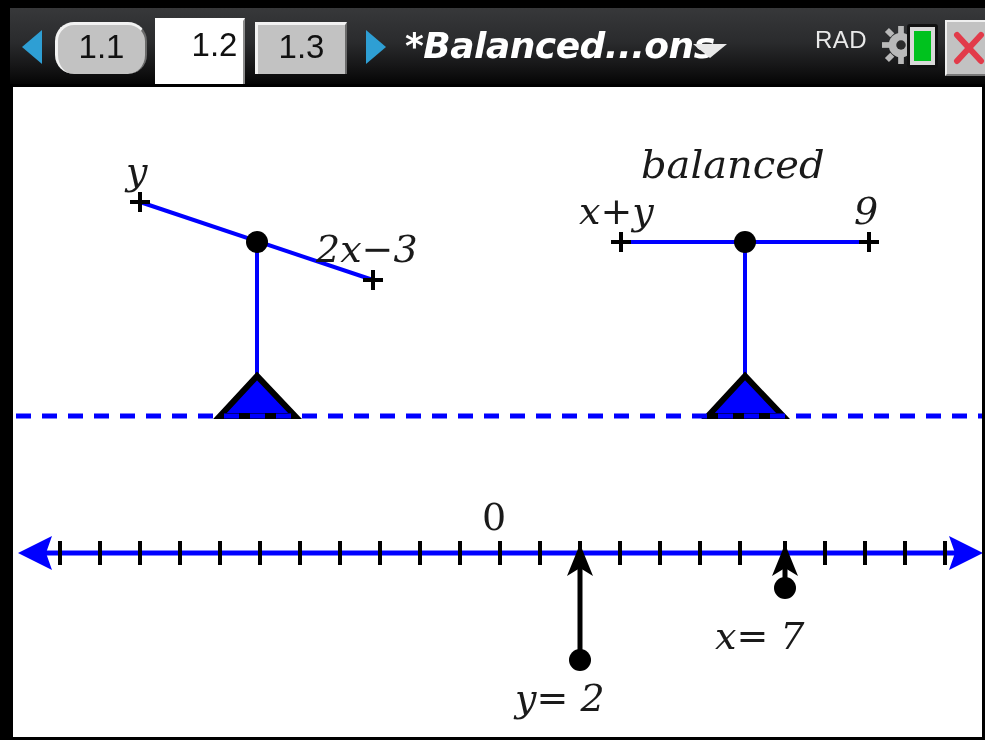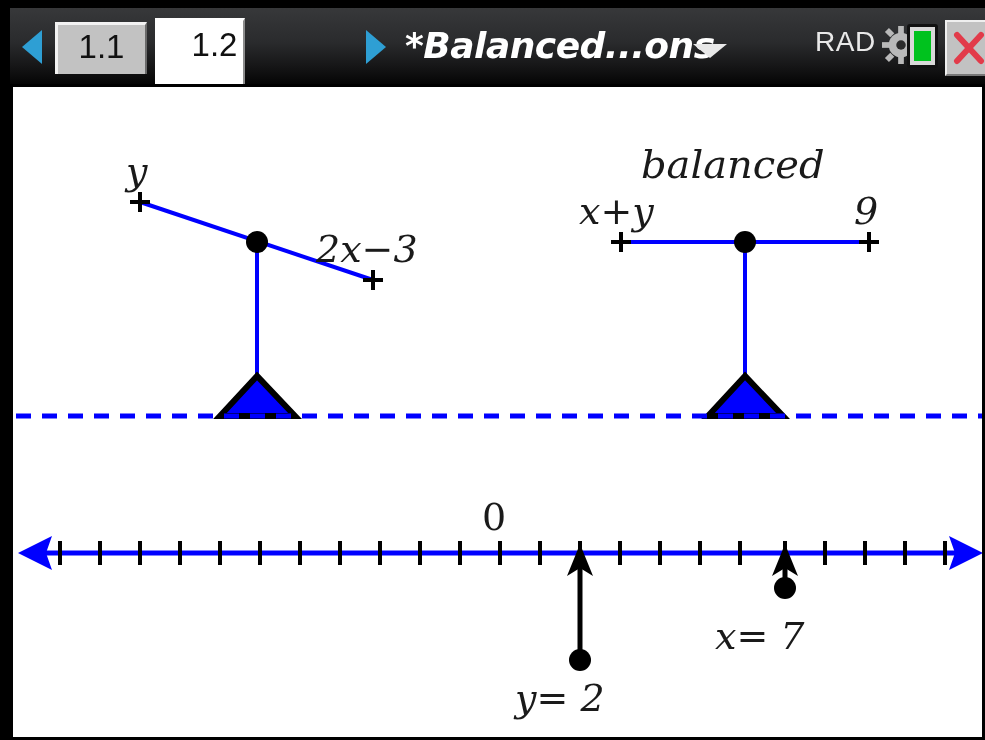--- a/index.html
+++ b/index.html
@@ -70,21 +70,21 @@
   .tab.inactive { top: 14px; height: 52px; }
   .tab.active {
     top: 10px;
     height: 70px;
     background: #ffffff;
     line-height: 48px;
     border-top: 3px solid #ffffff;
     border-left: 3px solid #ffffff;
     border-right: 2px solid #8c8c8c;
   }
-  #tab-0 { left: 45px;  width: 92px; }
+  #tab-0 { left: 45px;  width: 92px; border-radius: 19px; }
   #tab-1 { left: 145px; width: 90px; padding-left: 28px; }
   #tab-2 { left: 245px; width: 92px; }
 
   #doc-title {
     position: absolute;
     left: 395px;
     top: 17px;
     color: #ffffff;
     font-family: "DejaVu Sans", sans-serif;
     font-size: 36px;
@@ -103,21 +103,21 @@
     border-right: 17px solid transparent;
     border-top: 14px solid #e8e8e8;
   }
 
   #rad-indicator {
     position: absolute;
     left: 805px;
     top: 18px;
     color: #e9e9e9;
     font-family: "Liberation Sans", sans-serif;
-    font-size: 28px;
+    font-size: 24px;
     letter-spacing: 0.5px;
   }
 
   
   #gear-icon {
     position: absolute;
     left: 872px;
     top: 18px;
     width: 38px;
     height: 38px;
@@ -187,20 +187,21 @@
 <body>
 
 <div id="device">
 
   <div id="titlebar">
 
     <div id="nav-left" class="nav-arrow"></div>
 
     <div id="tab-0" class="tab inactive">1.1</div>
     <div id="tab-1" class="tab active">1.2</div>
+    <div id="tab-2" class="tab inactive">1.3</div>
 
     <div id="nav-right" class="nav-arrow"></div>
 
     <div id="doc-title">*Balanced...ons</div>
     <div id="title-chevron"></div>
 
     <div id="rad-indicator">RAD</div>
 
     <svg id="gear-icon" viewBox="0 0 40 40">
       <g fill="#b9b9b9">

